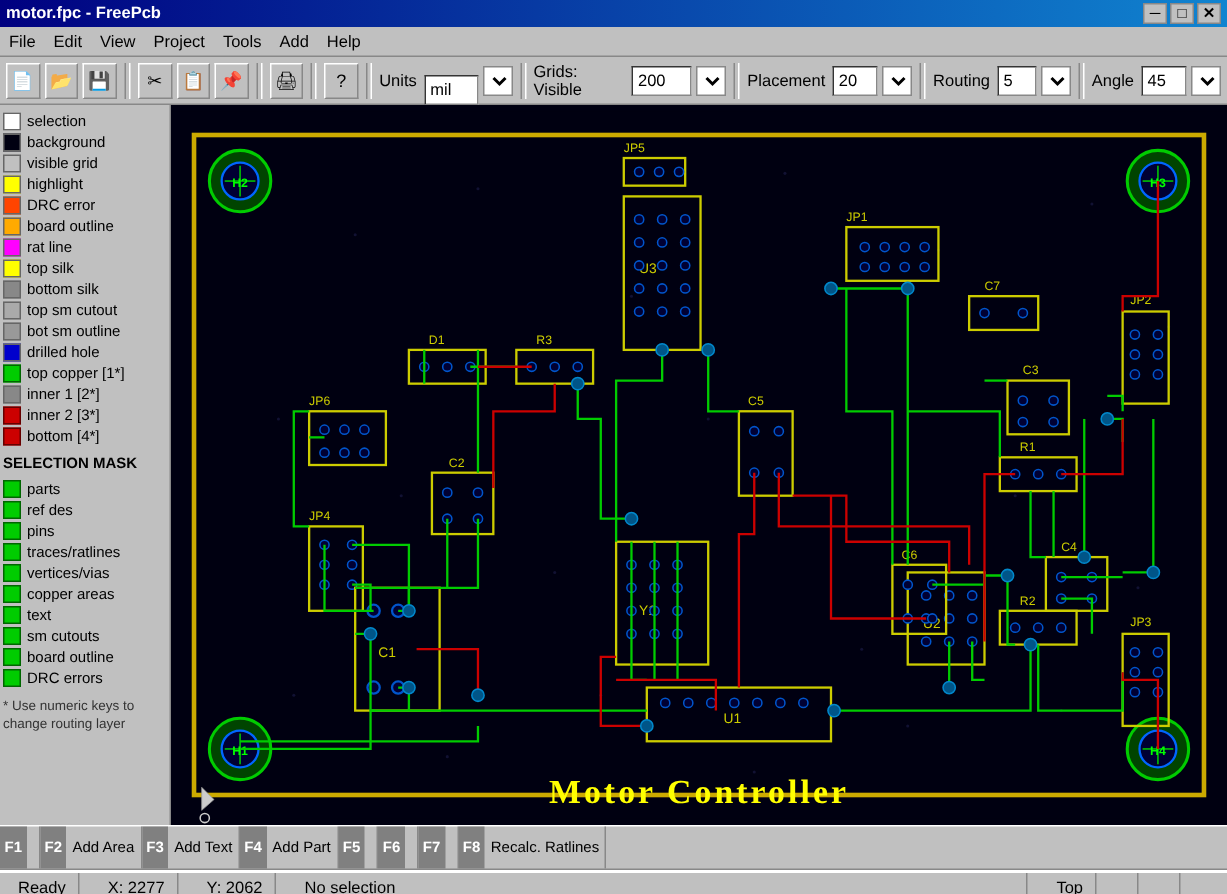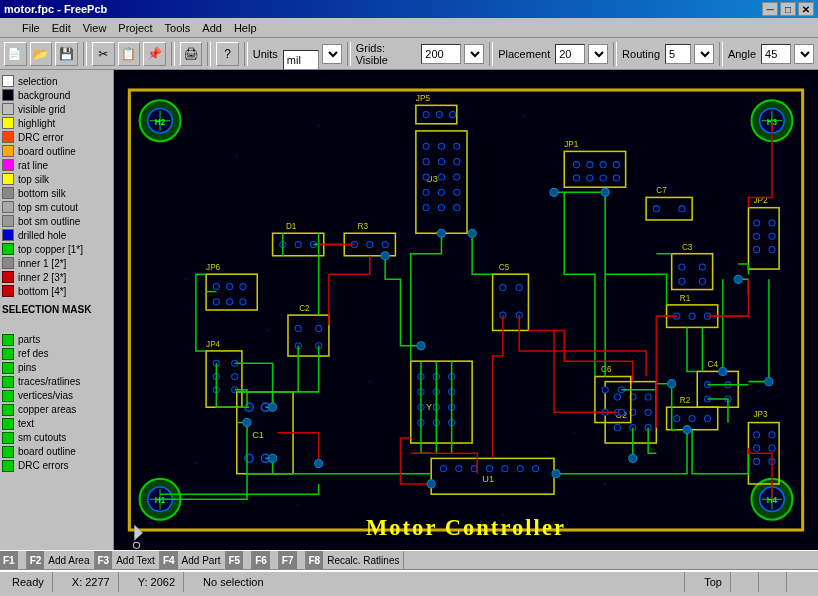--- a/index.html
+++ b/index.html
@@ -24,21 +24,21 @@
       display: flex; align-items: center; justify-content: center; font-size: 10px; color: black; cursor: pointer;
     }
 
     
     #menu-bar {
       background: #c0c0c0;
       height: 20px;
       display: flex;
       align-items: center;
       border-bottom: 1px solid #888;
-      padding: 0 16px;
+      padding: 0 0;
     }
     #menu-bar span {
       padding: 2px 6px;
       cursor: pointer;
       font-size: 11px;
     }
 
     
     #toolbar {
       background: #c0c0c0;
@@ -89,24 +89,25 @@
     }
     .legend-color {
       width: 12px; height: 12px; border: 1px solid #666; flex-shrink: 0;
     }
     .legend-text { font-size: 10px; }
 
     .selection-mask-title {
       font-weight: bold;
       font-size: 10px;
       margin-top: 6px;
-      margin-bottom: 18px;
+      margin-bottom: 4px;
     }
     .mask-item {
       display: flex;
+      align-items: center;
       gap: 4px;
       padding: 1px 0;
     }
     .mask-checkbox {
       width: 12px; height: 12px; background: #00cc00; border: 1px solid #006600; flex-shrink: 0;
     }
     .mask-label { font-size: 10px; }
 
     .routing-note {
       font-size: 9px;
@@ -122,21 +123,21 @@
       position: relative;
       overflow: hidden;
     }
 
     
     #pcb-svg { position: absolute; top: 0; left: 0; width: 100%; height: 100%; }
 
     
     #fkey-bar {
       background: #c0c0c0;
-      height: 20px;
+      height: 30px;
       display: flex;
       align-items: flex-start;
       border-top: 1px solid #fff;
       border-bottom: 1px solid #888;
     }
     .fkey-item {
       display: flex;
       align-items: center;
       height: 100%;
       border-right: 1px solid #888;
@@ -339,20 +340,21 @@
       </div>
     <div class="mask-item">
         <div class="mask-checkbox"></div>
         <span class="mask-label">board outline</span>
       </div>
     <div class="mask-item">
         <div class="mask-checkbox"></div>
         <span class="mask-label">DRC errors</span>
       </div>
 
+    <div class="routing-note">* Use numeric keys to change routing layer</div>
   </div>
 
   <div id="pcb-canvas">
     <svg id="pcb-svg" viewBox="0 0 688 460" xmlns="http://www.w3.org/2000/svg">
 
       <rect width="688" height="460" fill="#000011"></rect>
 
       <g fill="#111133">
         <circle cx="50" cy="30" r="1"></circle>
           <circle cx="120" cy="80" r="1"></circle>

